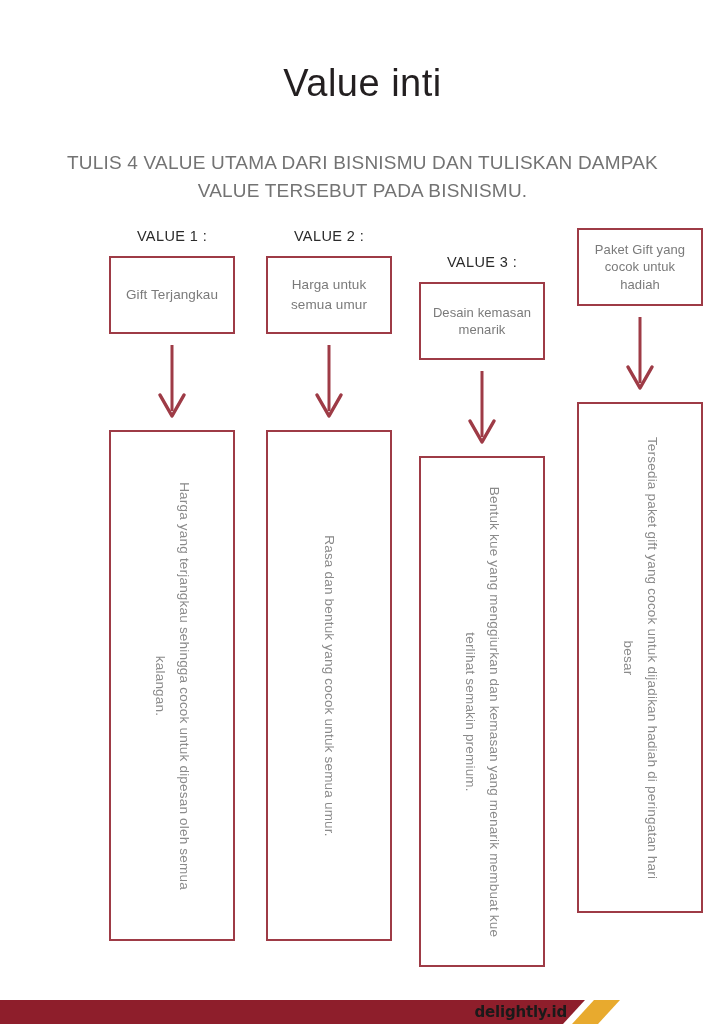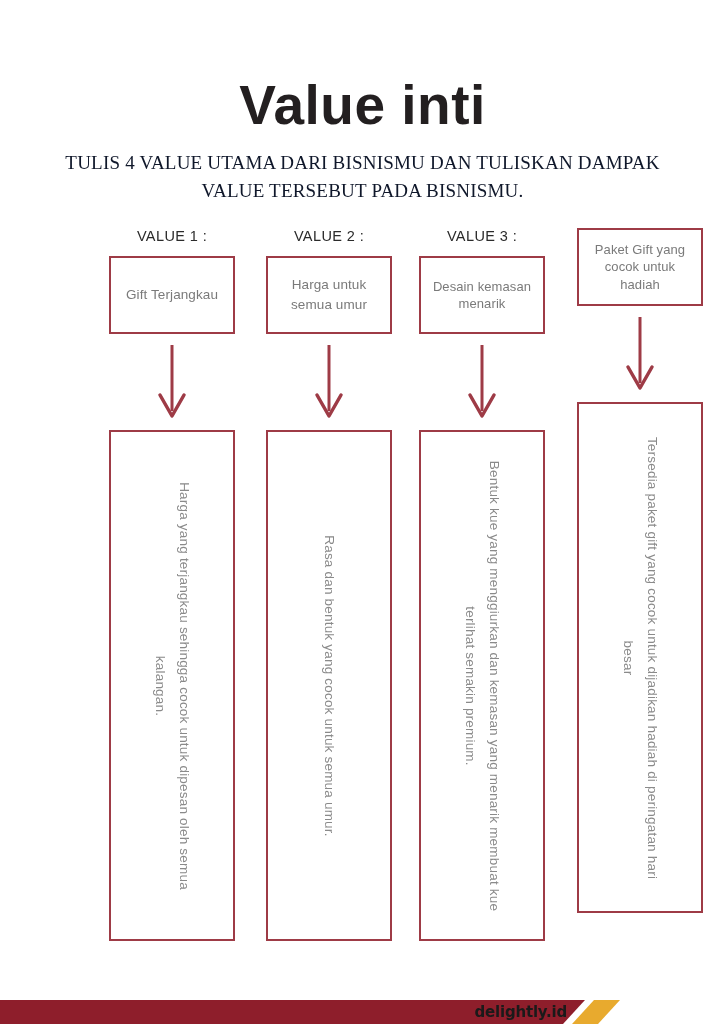--- a/index.html
+++ b/index.html
@@ -17,51 +17,51 @@
   }
 
   
   #page-title {
     position: absolute;
     top: 38px;
     left: 0;
     width: 725px;
     text-align: center;
     font-family: "Liberation Sans", "DejaVu Sans", sans-serif;
-    font-size: 55px;
-    font-weight: 700;
+    font-size: 38px;
+    font-weight: 400;
     letter-spacing: 0.5px;
     color: #231f20;
     line-height: 1.1;
   }
   #page-subtitle {
     position: absolute;
     top: 130px;
     left: 50px;
     width: 625px;
     text-align: center;
-    font-family: Liberation Serif, serif;
+    font-family: Liberation Sans, sans-serif;
     font-size: 19px;
     font-weight: 400;
     letter-spacing: 0.2px;
     line-height: 1.45;
-    color: #0f172a;
+    color: #737373;
     text-transform: uppercase;
   }
 
   
   .column {
     position: absolute;
     top: 228px;
     width: 126px;
     padding-left: 44px;
   }
   .col-0 { left: 65px; }
   .col-1 { left: 222px; }
-  .col-2 { left: 375px; }
+  .col-2 { left: 375px; margin-top: 26px; }
   .col-3 { left: 533px; }
 
   .value-label {
     text-align: center;
     font-family: "Liberation Sans", "DejaVu Sans", sans-serif;
     font-size: 14.5px;
     font-weight: 400;
     letter-spacing: 0.4px;
     color: #2b2b2b;
     height: 28px;

